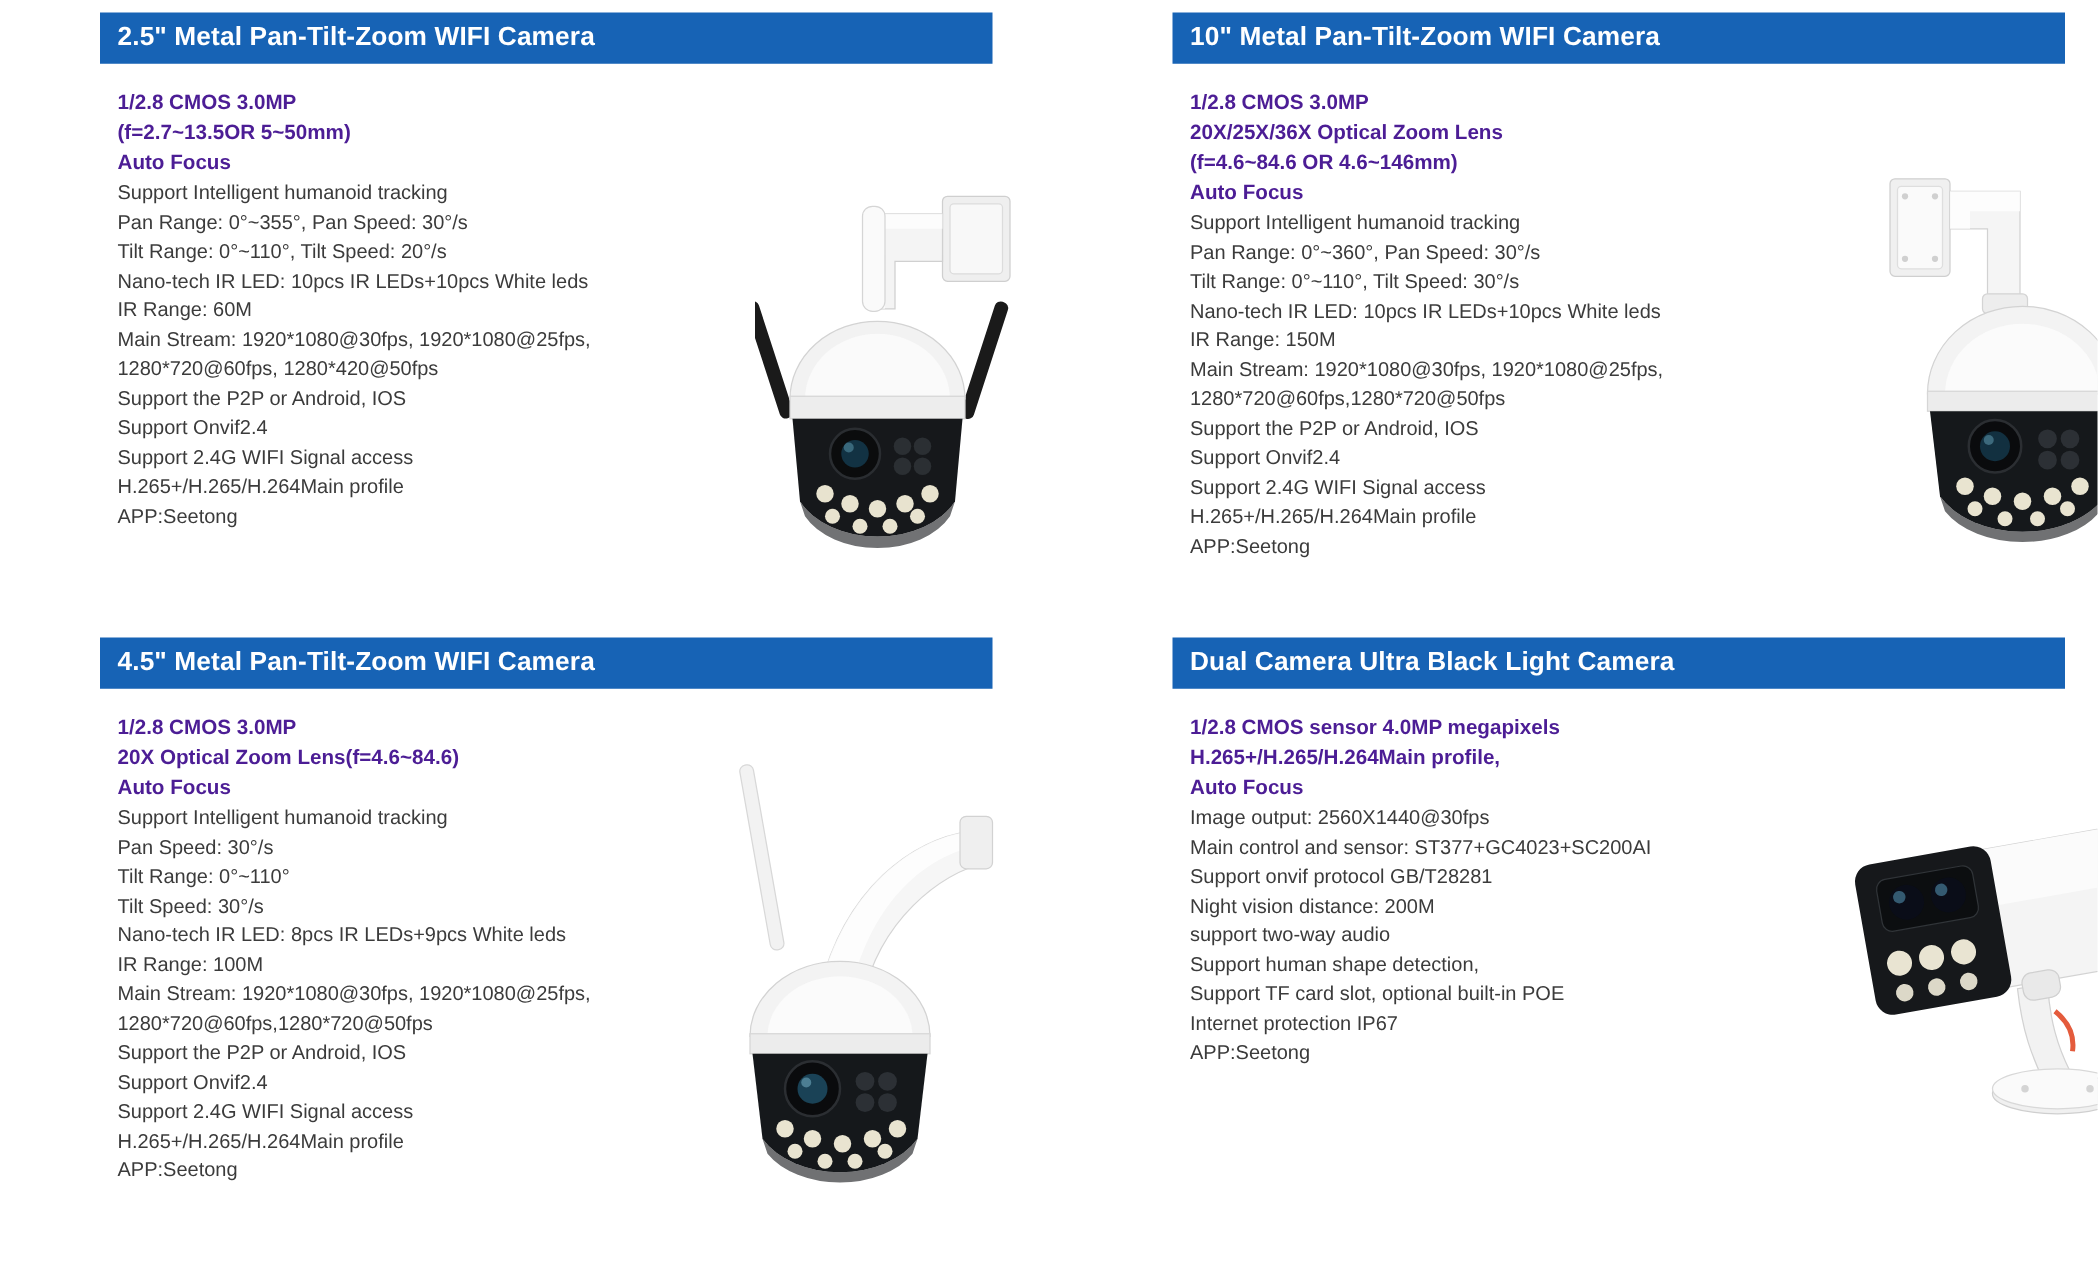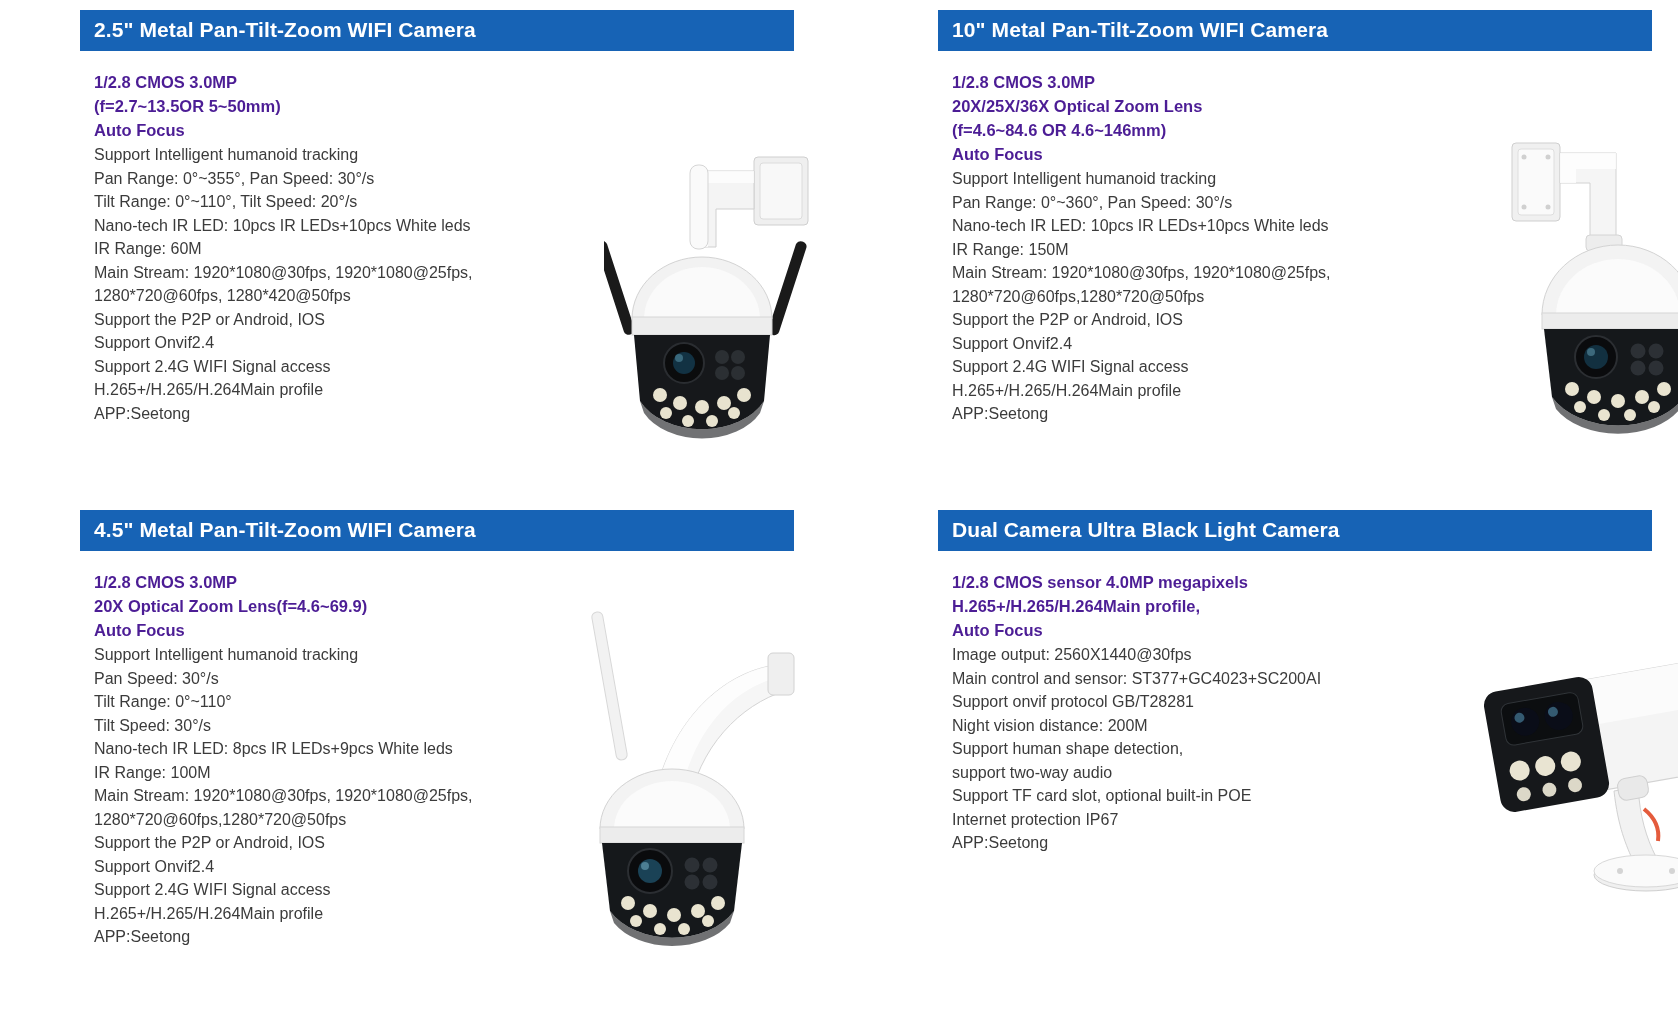--- a/index.html
+++ b/index.html
@@ -157,20 +157,21 @@
       <div class="panel-body">
         <div class="spec-head">
           <div>1/2.8 CMOS  3.0MP</div>
           <div>20X/25X/36X Optical Zoom Lens</div>
           <div>(f=4.6~84.6 OR 4.6~146mm)</div>
           <div>Auto Focus</div>
         </div>
         <div class="spec-block">
           <div>Support Intelligent humanoid tracking</div>
           <div>Pan Range: 0°~360°, Pan Speed: 30°/s</div>
+          <div>Tilt Range: 0°~110°, Tilt Speed: 30°/s</div>
           <div>Nano-tech IR LED: 10pcs IR LEDs+10pcs White leds</div>
           <div>IR Range: 150M</div>
           <div>Main Stream: 1920*1080@30fps, 1920*1080@25fps,</div>
           <div>1280*720@60fps,1280*720@50fps</div>
         </div>
         <div class="spec-block">
           <div>Support the P2P or Android, IOS</div>
           <div>Support Onvif2.4</div>
           <div>Support 2.4G WIFI Signal access</div>
           <div>H.265+/H.265/H.264Main profile</div>
@@ -218,21 +219,21 @@
           </svg>
         </div>
       </div>
     </div>
 
     <div class="panel">
       <div class="panel-title">4.5" Metal Pan-Tilt-Zoom WIFI Camera</div>
       <div class="panel-body">
         <div class="spec-head">
           <div>1/2.8 CMOS  3.0MP</div>
-          <div>20X Optical Zoom Lens(f=4.6~69.9)</div>
+          <div>20X Optical Zoom Lens(f=4.6~84.6)</div>
           <div>Auto Focus</div>
         </div>
         <div class="spec-block">
           <div>Support Intelligent humanoid tracking</div>
           <div>Pan Speed: 30°/s</div>
           <div>Tilt Range: 0°~110°</div>
           <div>Tilt Speed: 30°/s</div>
           <div>Nano-tech IR LED: 8pcs IR LEDs+9pcs White leds</div>
           <div>IR Range: 100M</div>
           <div>Main Stream: 1920*1080@30fps, 1920*1080@25fps,</div>
@@ -292,22 +293,22 @@
           <div>H.265+/H.265/H.264Main profile,</div>
           <div>Auto Focus</div>
         </div>
         <div class="spec-block">
           <div>Image output: 2560X1440@30fps</div>
           <div>Main control and sensor: ST377+GC4023+SC200AI</div>
           <div>Support onvif protocol GB/T28281</div>
           <div>Night vision distance: 200M</div>
         </div>
         <div class="spec-block">
+          <div>support two-way audio</div>
           <div>Support human shape detection,</div>
-          <div>support two-way audio</div>
           <div>Support TF card slot, optional built-in POE</div>
           <div>Internet protection IP67</div>
         </div>
         <div class="spec-block">
           <div>APP:Seetong</div>
         </div>
 
         <div class="art art-d">
           <svg width="290" height="300" viewBox="0 0 290 300">
 

